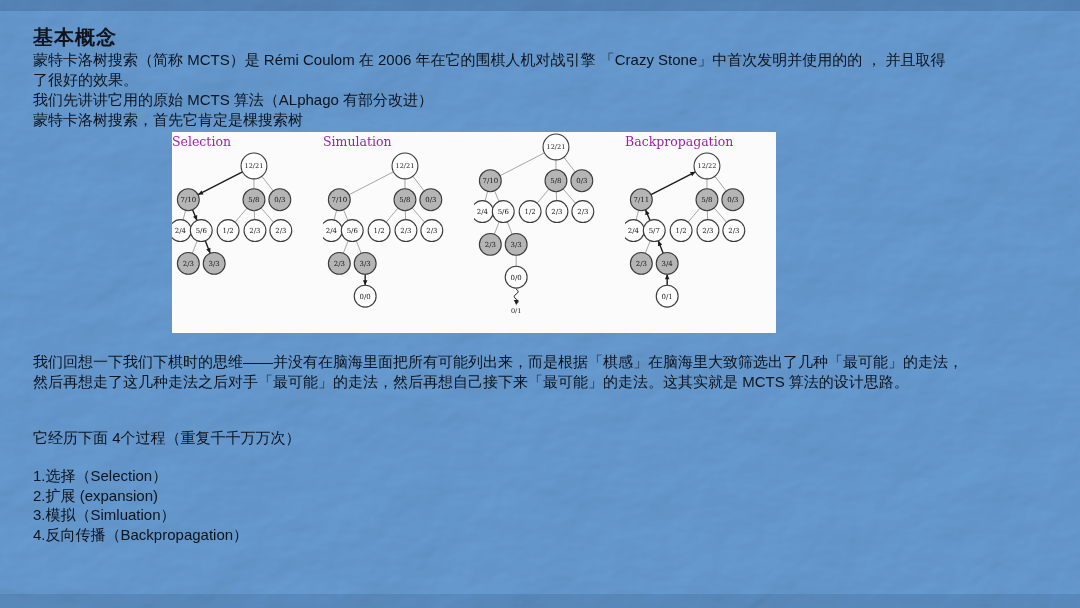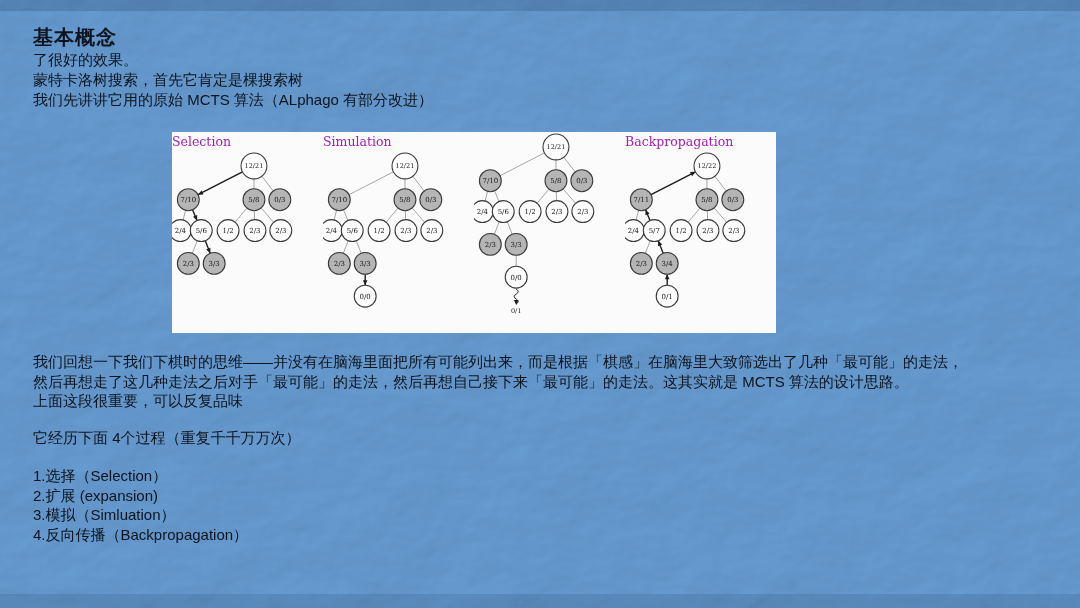--- a/index.html
+++ b/index.html
@@ -40,23 +40,24 @@
     <rect width="1080" height="608" fill="#5d8cc0" filter="url(#marble)"></rect>
   </svg>
   <div class="strip top"></div>
   <div class="strip bottom"></div>
 
   <div class="content">
 
     <div class="abs page-title">基本概念</div>
 
     <div class="abs intro">
+      <div class="line">蒙特卡洛树搜索（简称 MCTS）是 Rémi Coulom 在 2006 年在它的围棋人机对战引擎 「Crazy Stone」中首次发明并使用的的 ， 并且取得</div>
       <div class="line">了很好的效果。</div>
+      <div class="line">我们先讲讲它用的原始 MCTS 算法（ALphago 有部分改进）</div>
       <div class="line">蒙特卡洛树搜索，首先它肯定是棵搜索树</div>
-      <div class="line">我们先讲讲它用的原始 MCTS 算法（ALphago 有部分改进）</div>
     </div>
 
     <div class="abs figure">
       <div class="panel">
         <div class="panel-title">Selection</div>
         <svg class="tree" viewBox="0 0 151 183">
             <line x1="70.44333076645417" y1="20.953435665766037" x2="25.778720120692633" y2="43.962477513582584" stroke="#1c1c1c" stroke-width="1.4"></line>
             <polygon points="25.778720120692633,43.962477513582584 29.170292746574734,39.62805308542985 31.27689305907656,43.717336044992216" fill="#1c1c1c"></polygon>
             <line x1="82" y1="28" x2="82" y2="38" stroke="#9b9b9b" stroke-width="0.9"></line>
             <line x1="89.89685139842037" y1="25.32665182870355" x2="101.31804881672123" y2="40.26206383725084" stroke="#9b9b9b" stroke-width="0.9"></line>
@@ -218,21 +219,20 @@
             <text x="42" y="115.4" text-anchor="middle" font-size="7" fill="#141414" font-family="DejaVu Serif, serif">3/4</text>
             <circle cx="42" cy="146" r="11" fill="#fdfdfd" stroke="#3a3a3a" stroke-width="1.1"></circle>
             <text x="42" y="148.4" text-anchor="middle" font-size="7" fill="#141414" font-family="DejaVu Serif, serif">0/1</text>
           </svg>
       </div>
     </div>
 
     <div class="abs discuss">
       <div class="line">我们回想一下我们下棋时的思维——并没有在脑海里面把所有可能列出来，而是根据「棋感」在脑海里大致筛选出了几种「最可能」的走法，</div>
       <div class="line">然后再想走了这几种走法之后对手「最可能」的走法，然后再想自己接下来「最可能」的走法。这其实就是 MCTS 算法的设计思路。</div>
-      <div class="line">上面这段很重要，可以反复品味</div>
     </div>
 
     <div class="abs process line">它经历下面 4个过程（重复千千万万次）</div>
 
     <div class="abs steps">
       <div class="line">1.选择（Selection）</div>
       <div class="line">2.扩展 (expansion)</div>
       <div class="line">3.模拟（Simluation）</div>
       <div class="line">4.反向传播（Backpropagation）</div>
     </div>

